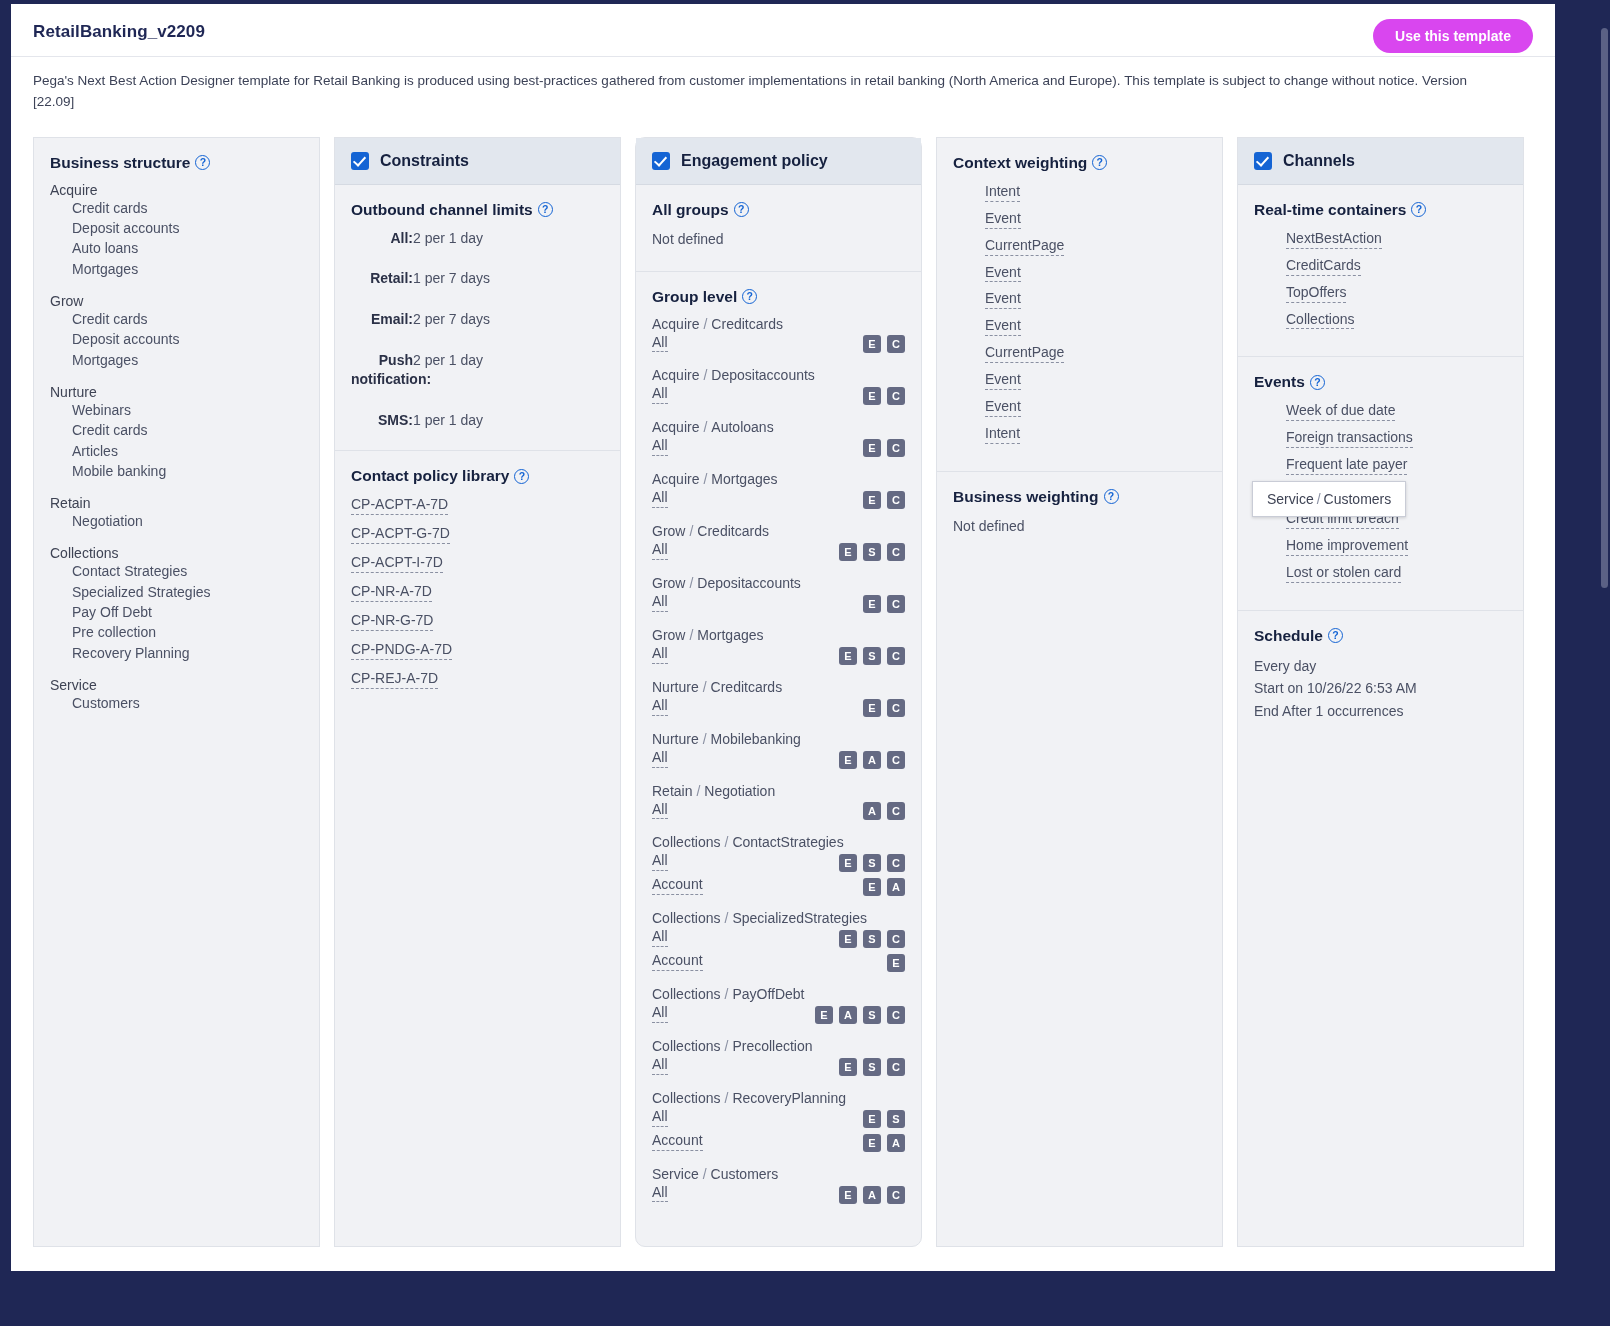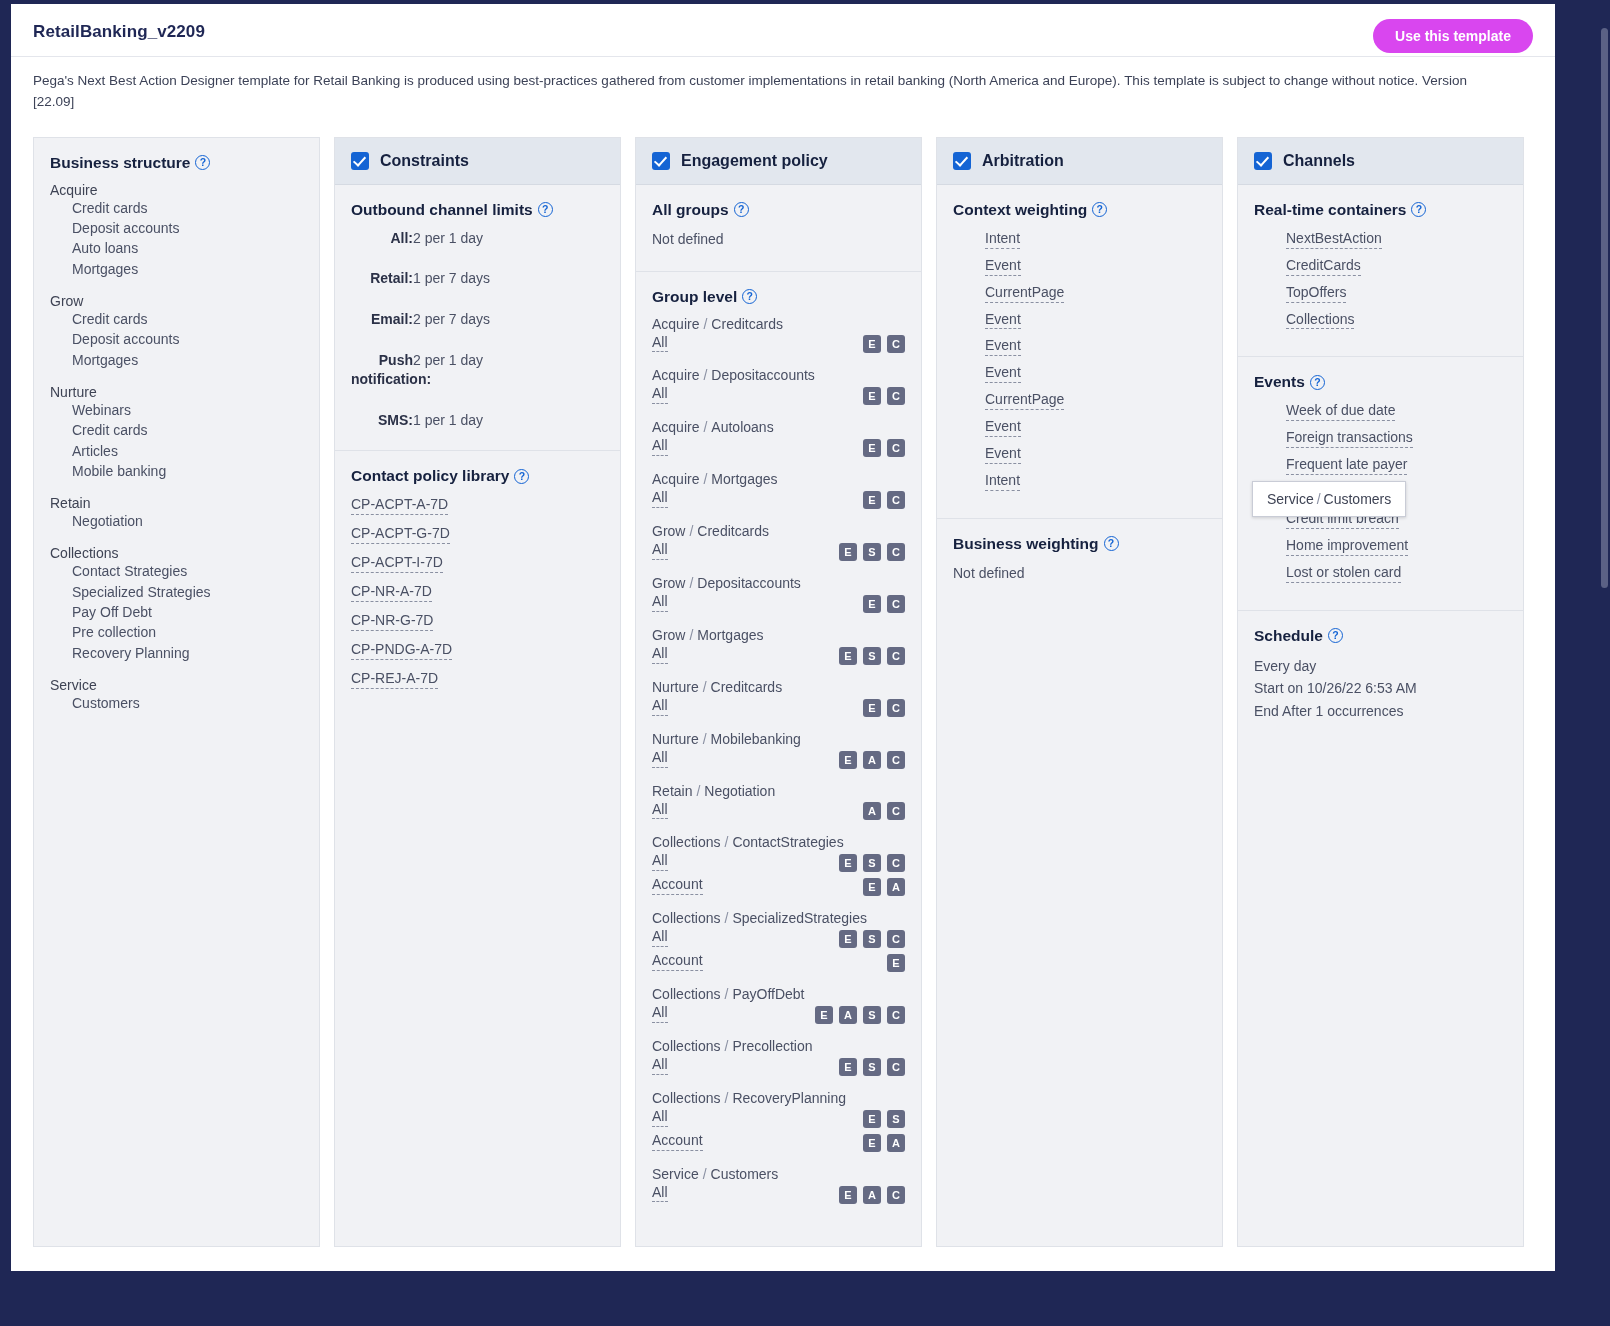--- a/index.html
+++ b/index.html
@@ -49,21 +49,21 @@
     align-items:flex-start;
   }
   .col {
     flex:0 0 auto;
     width:287px;
     background:#f1f2f5;
     border:1px solid #dfe2e8;
     min-height:1110px;
     position:relative;
   }
-  .col.engage { min-height:1110px; }
+  .col.engage { min-height:1110px;border-radius:10px; }
   .col-hd {
     background:#e2e7ee;
     border-bottom:1px solid #d5dae2;
     padding:14px 16px;
     display:flex; align-items:center; gap:11px;
     height:47px;
   }
   .col-hd-title {
     font-size:16px; font-weight:bold; color:#16213f;
   }
@@ -467,24 +467,20 @@
                   <span class="badge">A</span>
                   <span class="badge">C</span>
                 </span>
               </div>
             </div>
           </div>
       </div>
     </div>
 
     <div class="col">
-      <div class="col-hd">
-        <span class="cbx"></span>
-        <span class="col-hd-title">Arbitration</span>
-      </div>
       <div class="sec">
         <div class="sec-title">
           <span>Context weighting</span>
           <span class="help">?</span>
         </div>
         <div><span class="dlink tight">Intent</span></div>
         <div><span class="dlink tight">Event</span></div>
         <div><span class="dlink tight">CurrentPage</span></div>
         <div><span class="dlink tight">Event</span></div>
         <div><span class="dlink tight">Event</span></div>

